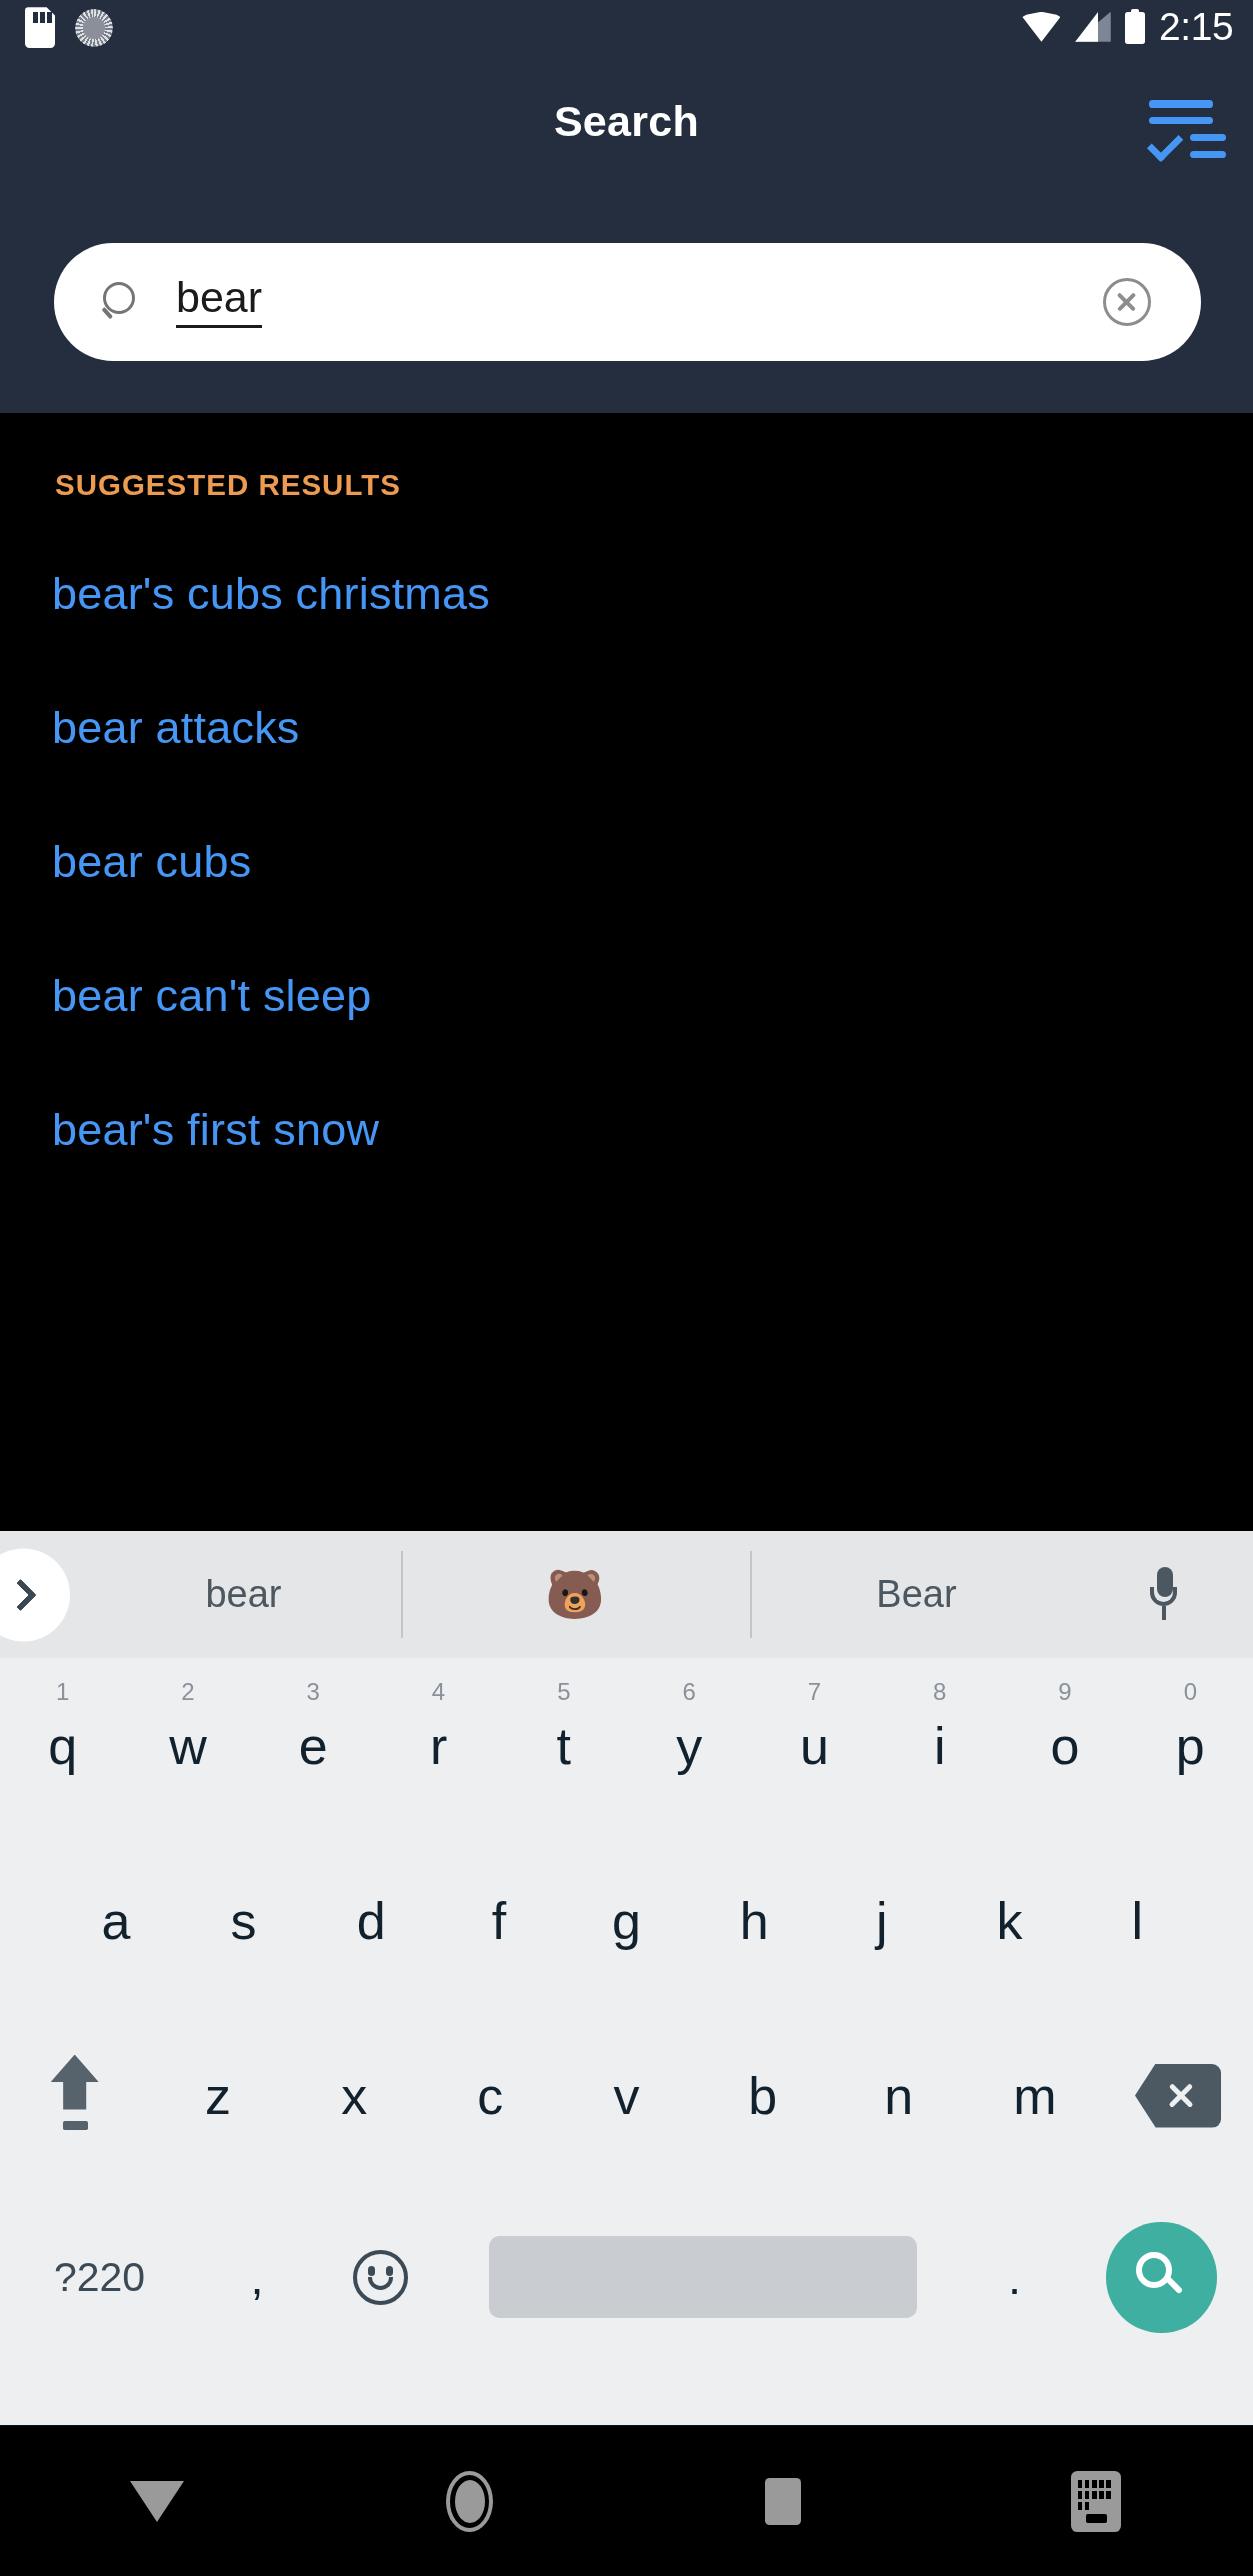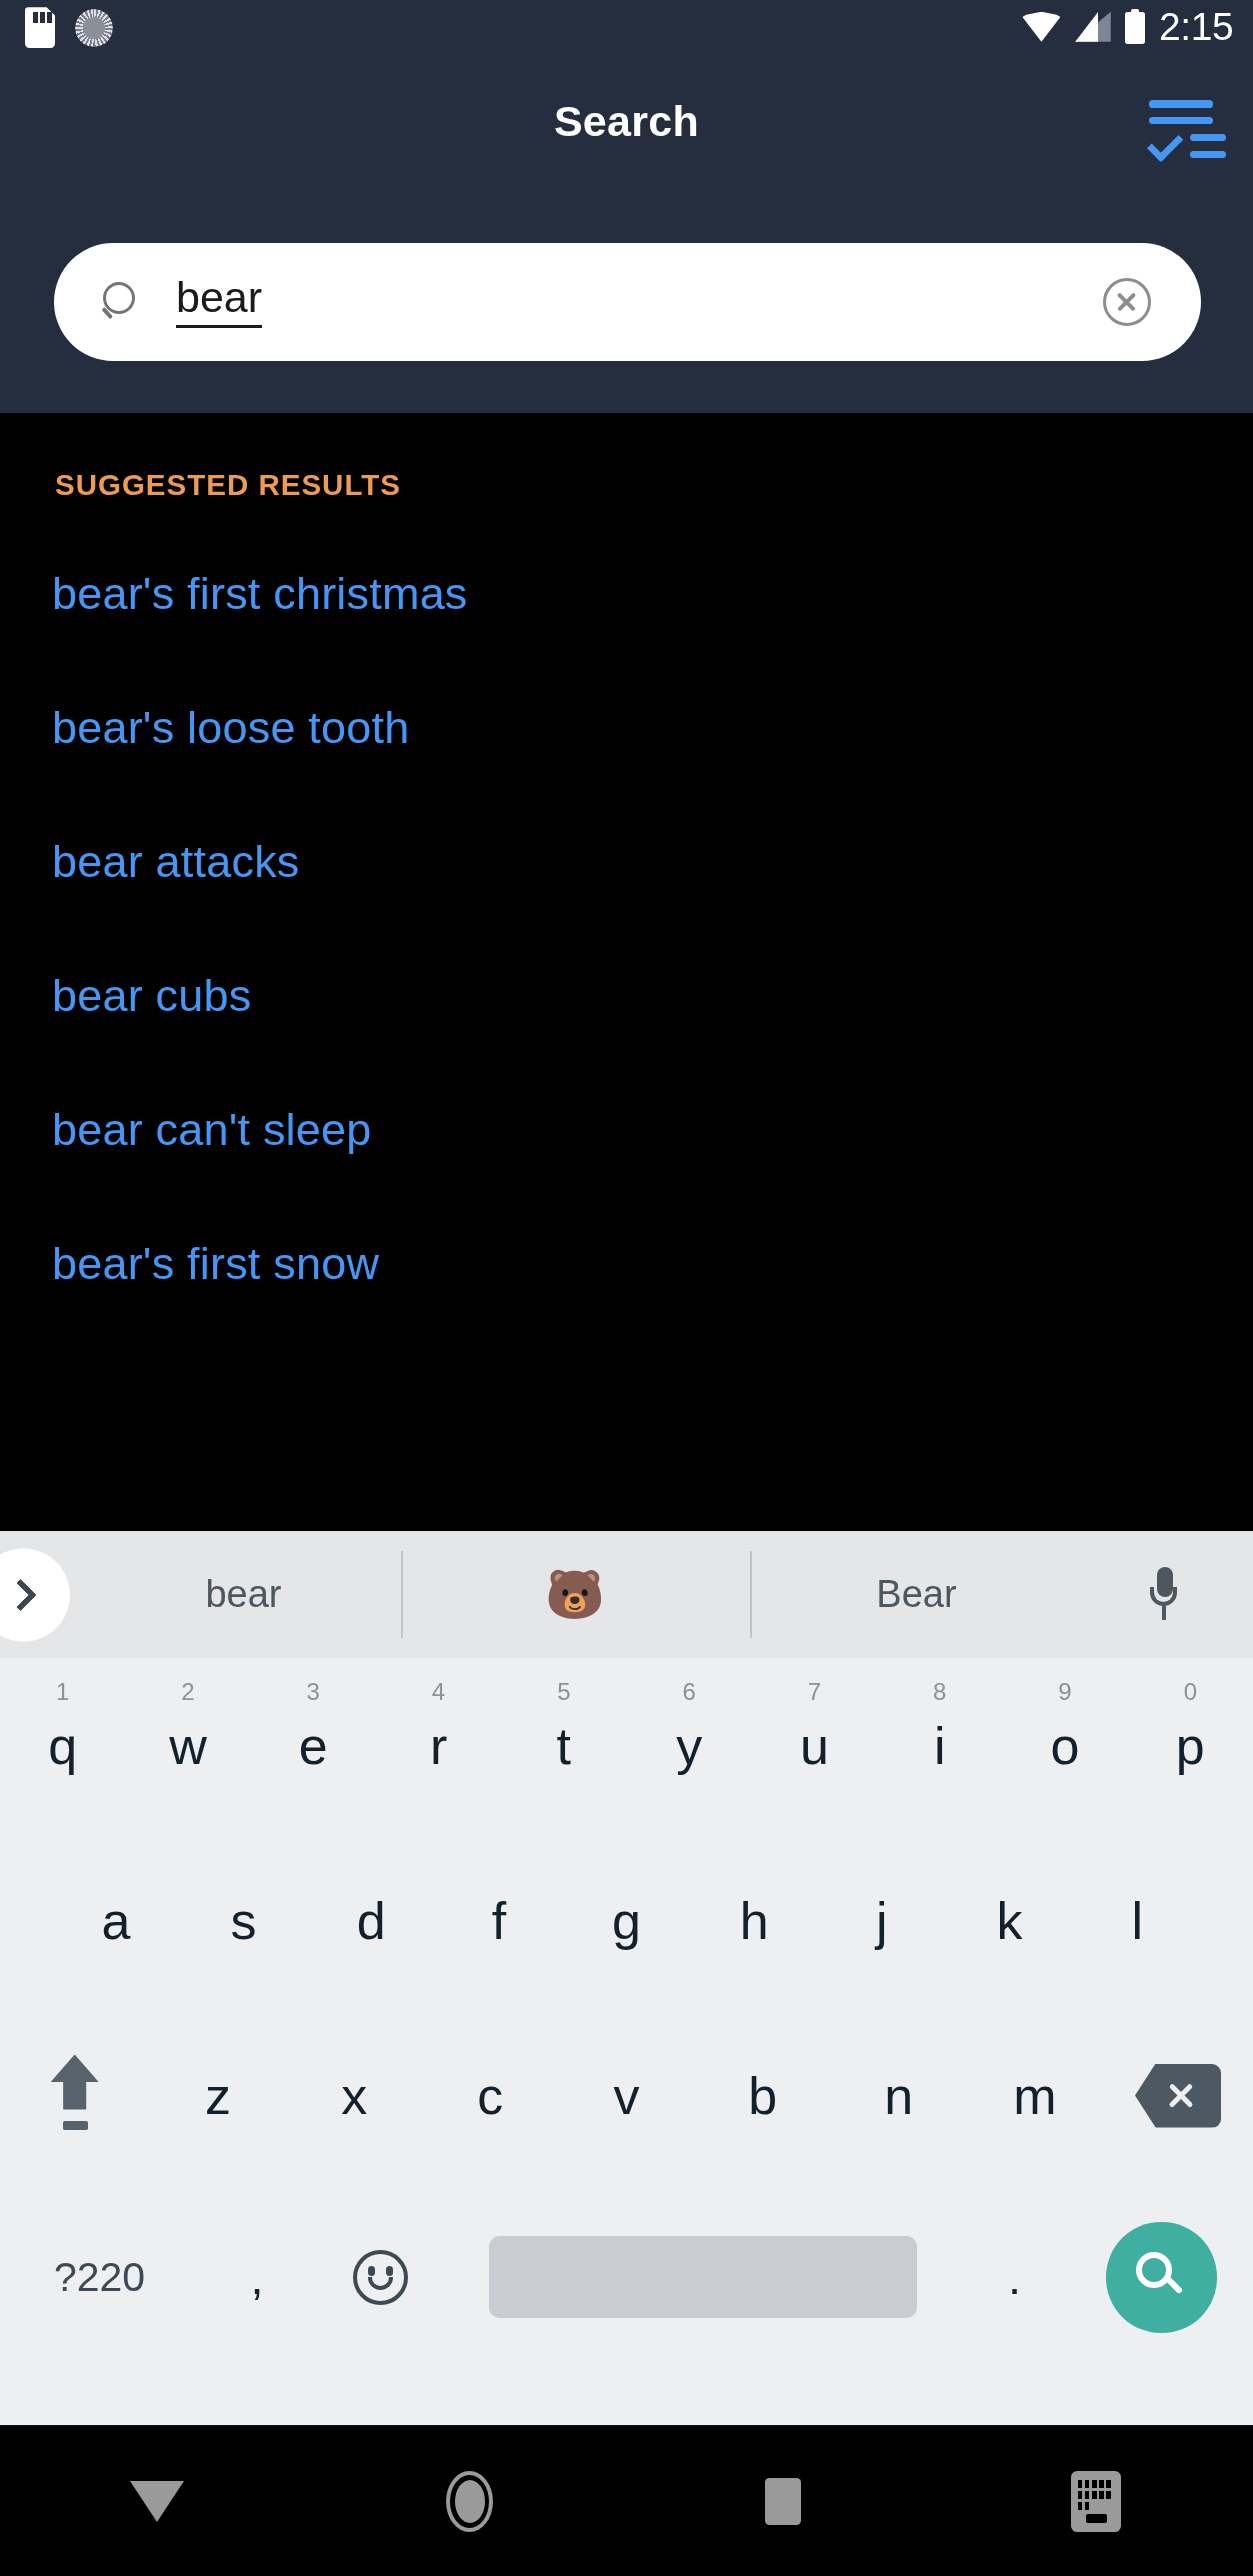--- a/index.html
+++ b/index.html
@@ -388,22 +388,21 @@
       <span class="clear-btn">
         <span class="x1"></span>
           <span class="x2"></span>
       </span>
     </div>
   </div>
 
   <div class="results">
     <div class="section-head">SUGGESTED RESULTS</div>
     <div class="sugg-list">
-      <div class="sugg-item">bear's first christmas</div>
-      <div class="sugg-item">bear's loose tooth</div>
+      <div class="sugg-item">bear's cubs christmas</div>
       <div class="sugg-item">bear attacks</div>
       <div class="sugg-item">bear cubs</div>
       <div class="sugg-item">bear can't sleep</div>
       <div class="sugg-item">bear's first snow</div>
     </div>
   </div>
 
   <div class="keyboard">
 
     <div class="strip">

